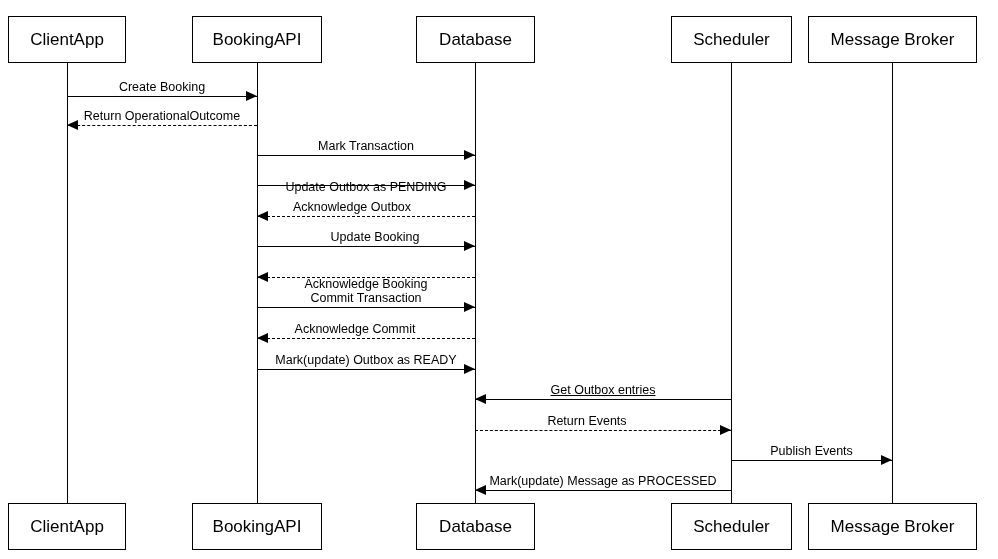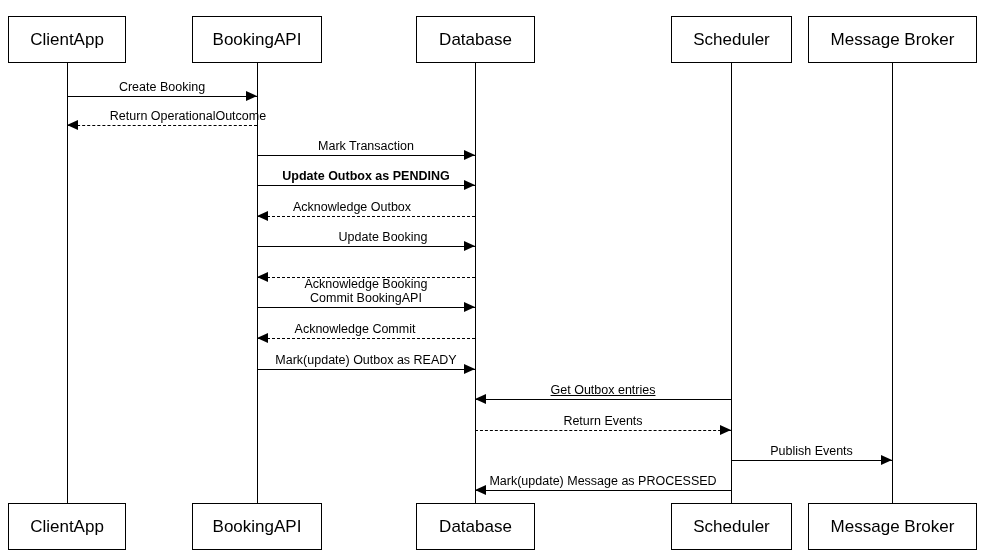--- a/index.html
+++ b/index.html
@@ -111,71 +111,71 @@
       <span>Message Broker</span>
     </div>
     <div class="msg" style="left: 67px; top: 96px; width: 190px;">
       <div class="msg-line" style="width: 190px;"></div>
       <div class="arrowhead right" style="left: 179px;"></div>
       <div class="msg-label" style="left: 95px; top: 0px;">Create Booking</div>
     </div>
     <div class="msg" style="left: 67px; top: 125px; width: 190px;">
       <div class="msg-line dashed" style="width: 190px;"></div>
       <div class="arrowhead left" style="left: 0px;"></div>
-      <div class="msg-label" style="left: 95px; top: 0px; margin-left: 26px;">Return OperationalOutcome</div>
+      <div class="msg-label" style="left: 95px; top: 0px;">Return OperationalOutcome</div>
     </div>
     <div class="msg" style="left: 257px; top: 155px; width: 218px;">
       <div class="msg-line" style="width: 218px;"></div>
       <div class="arrowhead right" style="left: 207px;"></div>
       <div class="msg-label" style="left: 109px; top: 0px;">Mark Transaction</div>
     </div>
     <div class="msg" style="left: 257px; top: 185px; width: 218px;">
       <div class="msg-line" style="width: 218px;"></div>
       <div class="arrowhead right" style="left: 207px;"></div>
-      <div class="msg-label" style="left: 109px; top: 0px; font-weight: bold;">Update Outbox as PENDING</div>
+      <div class="msg-label" style="left: 109px; top: 11px;">Update Outbox as PENDING</div>
     </div>
     <div class="msg" style="left: 257px; top: 216px; width: 218px;">
       <div class="msg-line dashed" style="width: 218px;"></div>
       <div class="arrowhead left" style="left: 0px;"></div>
       <div class="msg-label" style="left: 95px; top: 0px;">Acknowledge Outbox</div>
     </div>
     <div class="msg" style="left: 257px; top: 246px; width: 218px;">
       <div class="msg-line" style="width: 218px;"></div>
       <div class="arrowhead right" style="left: 207px;"></div>
-      <div class="msg-label" style="left: 126px; top: 0px;">Update Booking</div>
+      <div class="msg-label" style="left: 118px; top: 0px;">Update Booking</div>
     </div>
     <div class="msg" style="left: 257px; top: 277px; width: 218px;">
       <div class="msg-line dashed" style="width: 218px;"></div>
       <div class="arrowhead left" style="left: 0px;"></div>
       <div class="msg-label" style="left: 109px; top: 0px; margin-top: 16px;">Acknowledge Booking</div>
     </div>
     <div class="msg" style="left: 257px; top: 307px; width: 218px;">
       <div class="msg-line" style="width: 218px;"></div>
       <div class="arrowhead right" style="left: 207px;"></div>
-      <div class="msg-label" style="left: 109px; top: 0px;">Commit BookingAPI</div>
+      <div class="msg-label" style="left: 109px; top: 0px;">Commit Transaction</div>
     </div>
     <div class="msg" style="left: 257px; top: 338px; width: 218px;">
       <div class="msg-line dashed" style="width: 218px;"></div>
       <div class="arrowhead left" style="left: 0px;"></div>
       <div class="msg-label" style="left: 98px; top: 0px;">Acknowledge Commit</div>
     </div>
     <div class="msg" style="left: 257px; top: 369px; width: 218px;">
       <div class="msg-line" style="width: 218px;"></div>
       <div class="arrowhead right" style="left: 207px;"></div>
       <div class="msg-label" style="left: 109px; top: 0px;">Mark(update) Outbox as READY</div>
     </div>
     <div class="msg" style="left: 475px; top: 399px; width: 256px;">
       <div class="msg-line" style="width: 256px;"></div>
       <div class="arrowhead left" style="left: 0px;"></div>
       <div class="msg-label" style="left: 128px; top: 0px; text-decoration: underline;">Get Outbox entries</div>
     </div>
     <div class="msg" style="left: 475px; top: 430px; width: 256px;">
       <div class="msg-line dashed" style="width: 256px;"></div>
       <div class="arrowhead right" style="left: 245px;"></div>
-      <div class="msg-label" style="left: 128px; top: 0px;">Return Events</div>
+      <div class="msg-label" style="left: 112px; top: 0px;">Return Events</div>
     </div>
     <div class="msg" style="left: 731px; top: 460px; width: 161px;">
       <div class="msg-line" style="width: 161px;"></div>
       <div class="arrowhead right" style="left: 150px;"></div>
       <div class="msg-label" style="left: 80.5px; top: 0px;">Publish Events</div>
     </div>
     <div class="msg" style="left: 475px; top: 490px; width: 256px;">
       <div class="msg-line" style="width: 256px;"></div>
       <div class="arrowhead left" style="left: 0px;"></div>
       <div class="msg-label" style="left: 128px; top: 0px;">Mark(update) Message as PROCESSED</div>

